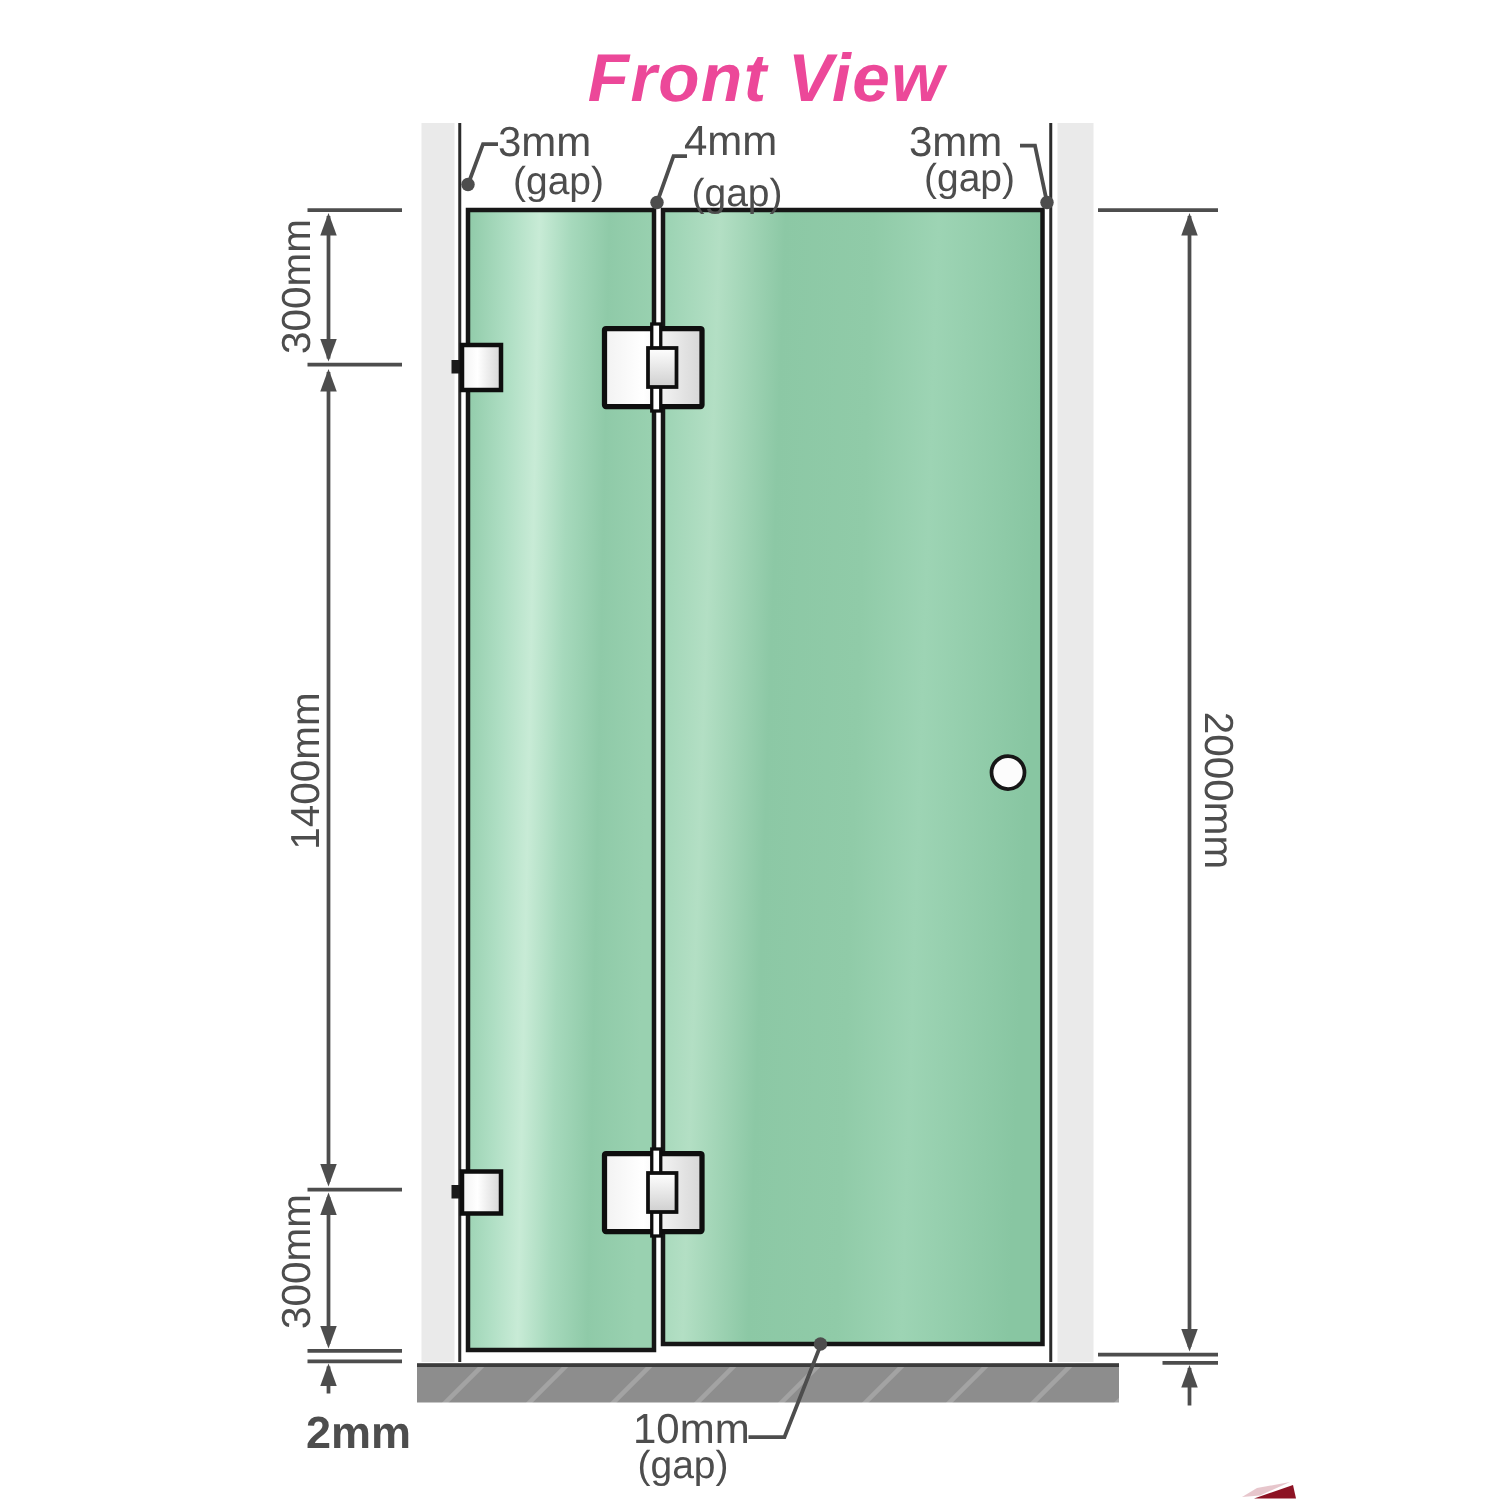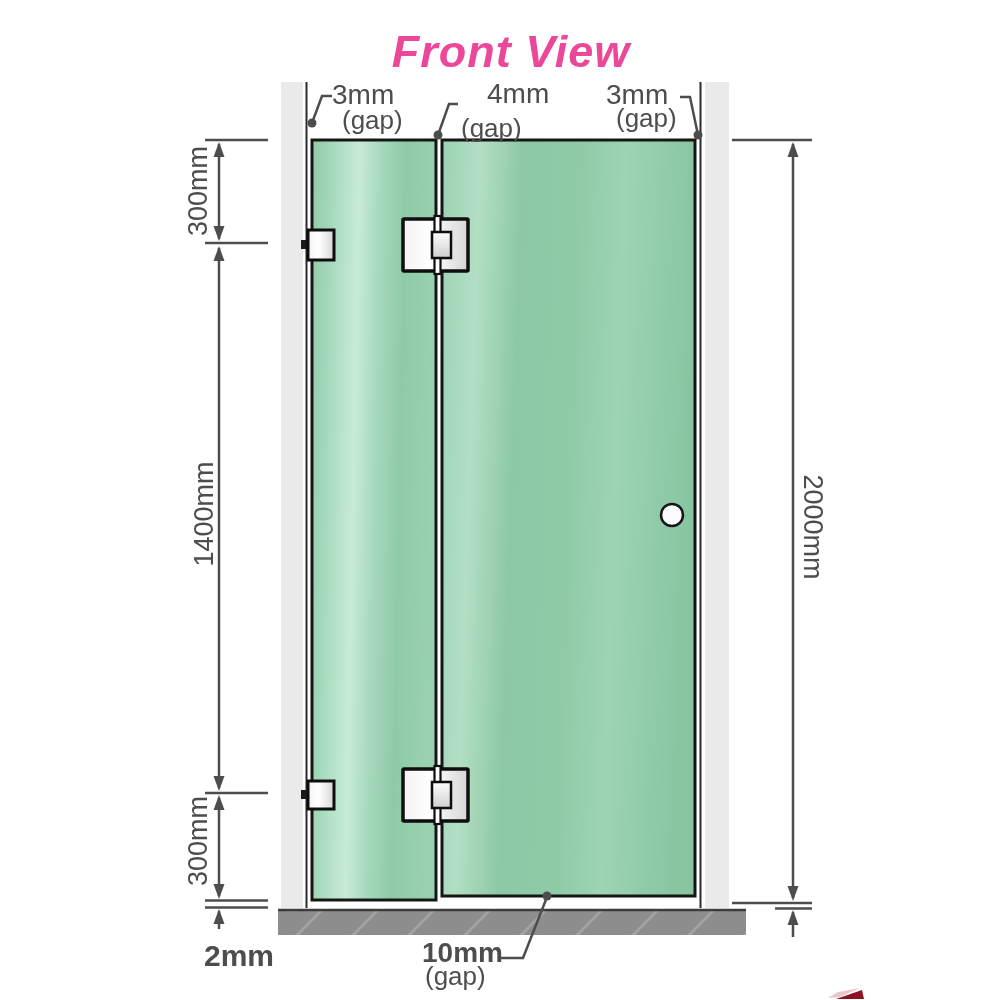--- a/index.html
+++ b/index.html
@@ -160,29 +160,29 @@
       <polygon points="828,998 838,992 860,988 840,997" fill="#c9818d" opacity="0.45"></polygon>
       <polygon points="836,999 862,990 864,999" fill="#8d1324"></polygon>
     </g>
   </svg>
 
   <div id="page-title">Front View</div>
 
   <div class="lbl gap-val" style="left:332px;top:81px;">3mm</div>
   <div class="lbl gap-unit" style="left:342px;top:107px;">(gap)</div>
 
-  <div class="lbl gap-val" style="left:456px;top:80px;margin-left:31px;">4mm</div>
+  <div class="lbl gap-val" style="left:456px;top:80px;">4mm</div>
   <div class="lbl gap-unit" style="left:461px;top:115px;">(gap)</div>
 
   <div class="lbl gap-val" style="left:606px;top:81px;">3mm</div>
   <div class="lbl gap-unit" style="left:616px;top:105px;">(gap)</div>
 
   <div class="lbl dim-rot" style="left:198px;top:191px;">300mm</div>
   <div class="lbl dim-rot" style="left:204px;top:514px;">1400mm</div>
   <div class="lbl dim-rot" style="left:198px;top:841px;">300mm</div>
 
   <div class="lbl dim-rot-cw" style="left:812px;top:527px;">2000mm</div>
 
   <div class="lbl dim-h" style="left:204px;top:941px;font-weight:bold;">2mm</div>
-  <div class="lbl dim-h-sm" style="left:422px;top:939px;font-weight:bold;">10mm</div>
+  <div class="lbl dim-h-sm" style="left:422px;top:939px;">10mm</div>
   <div class="lbl gap-unit-b" style="left:425px;top:963px;">(gap)</div>
 
 </div>
 
 </body></html>

